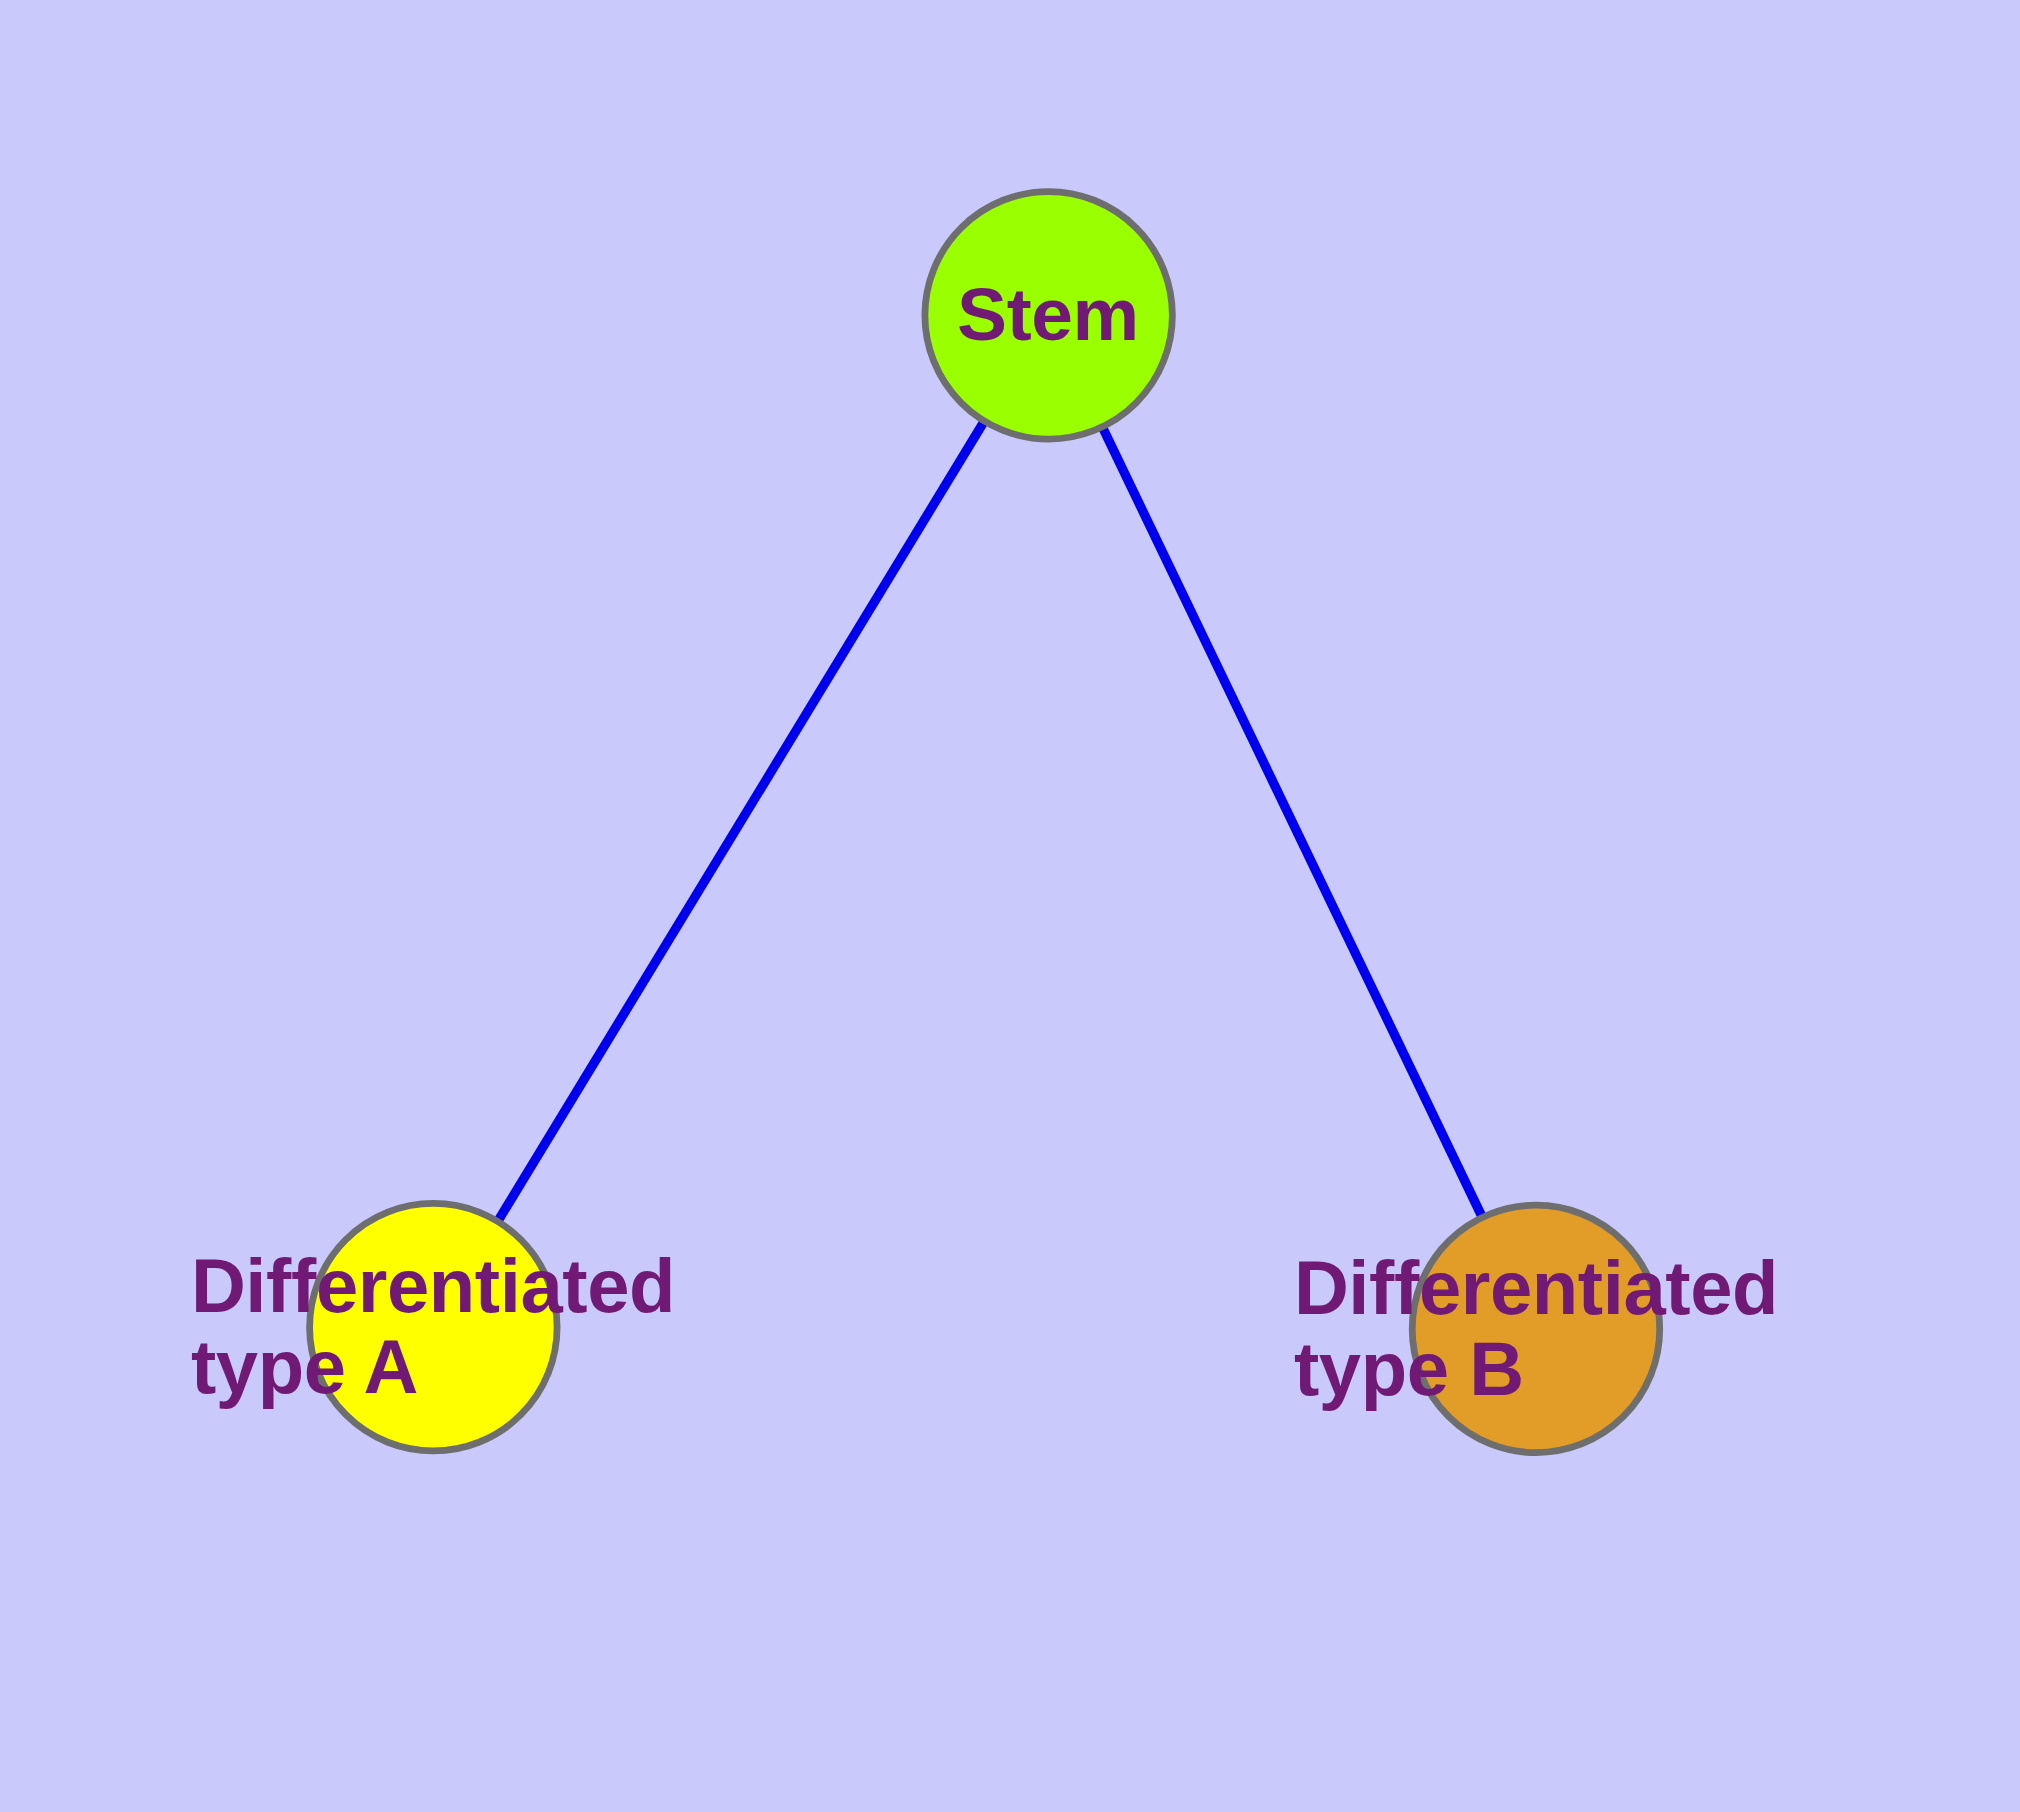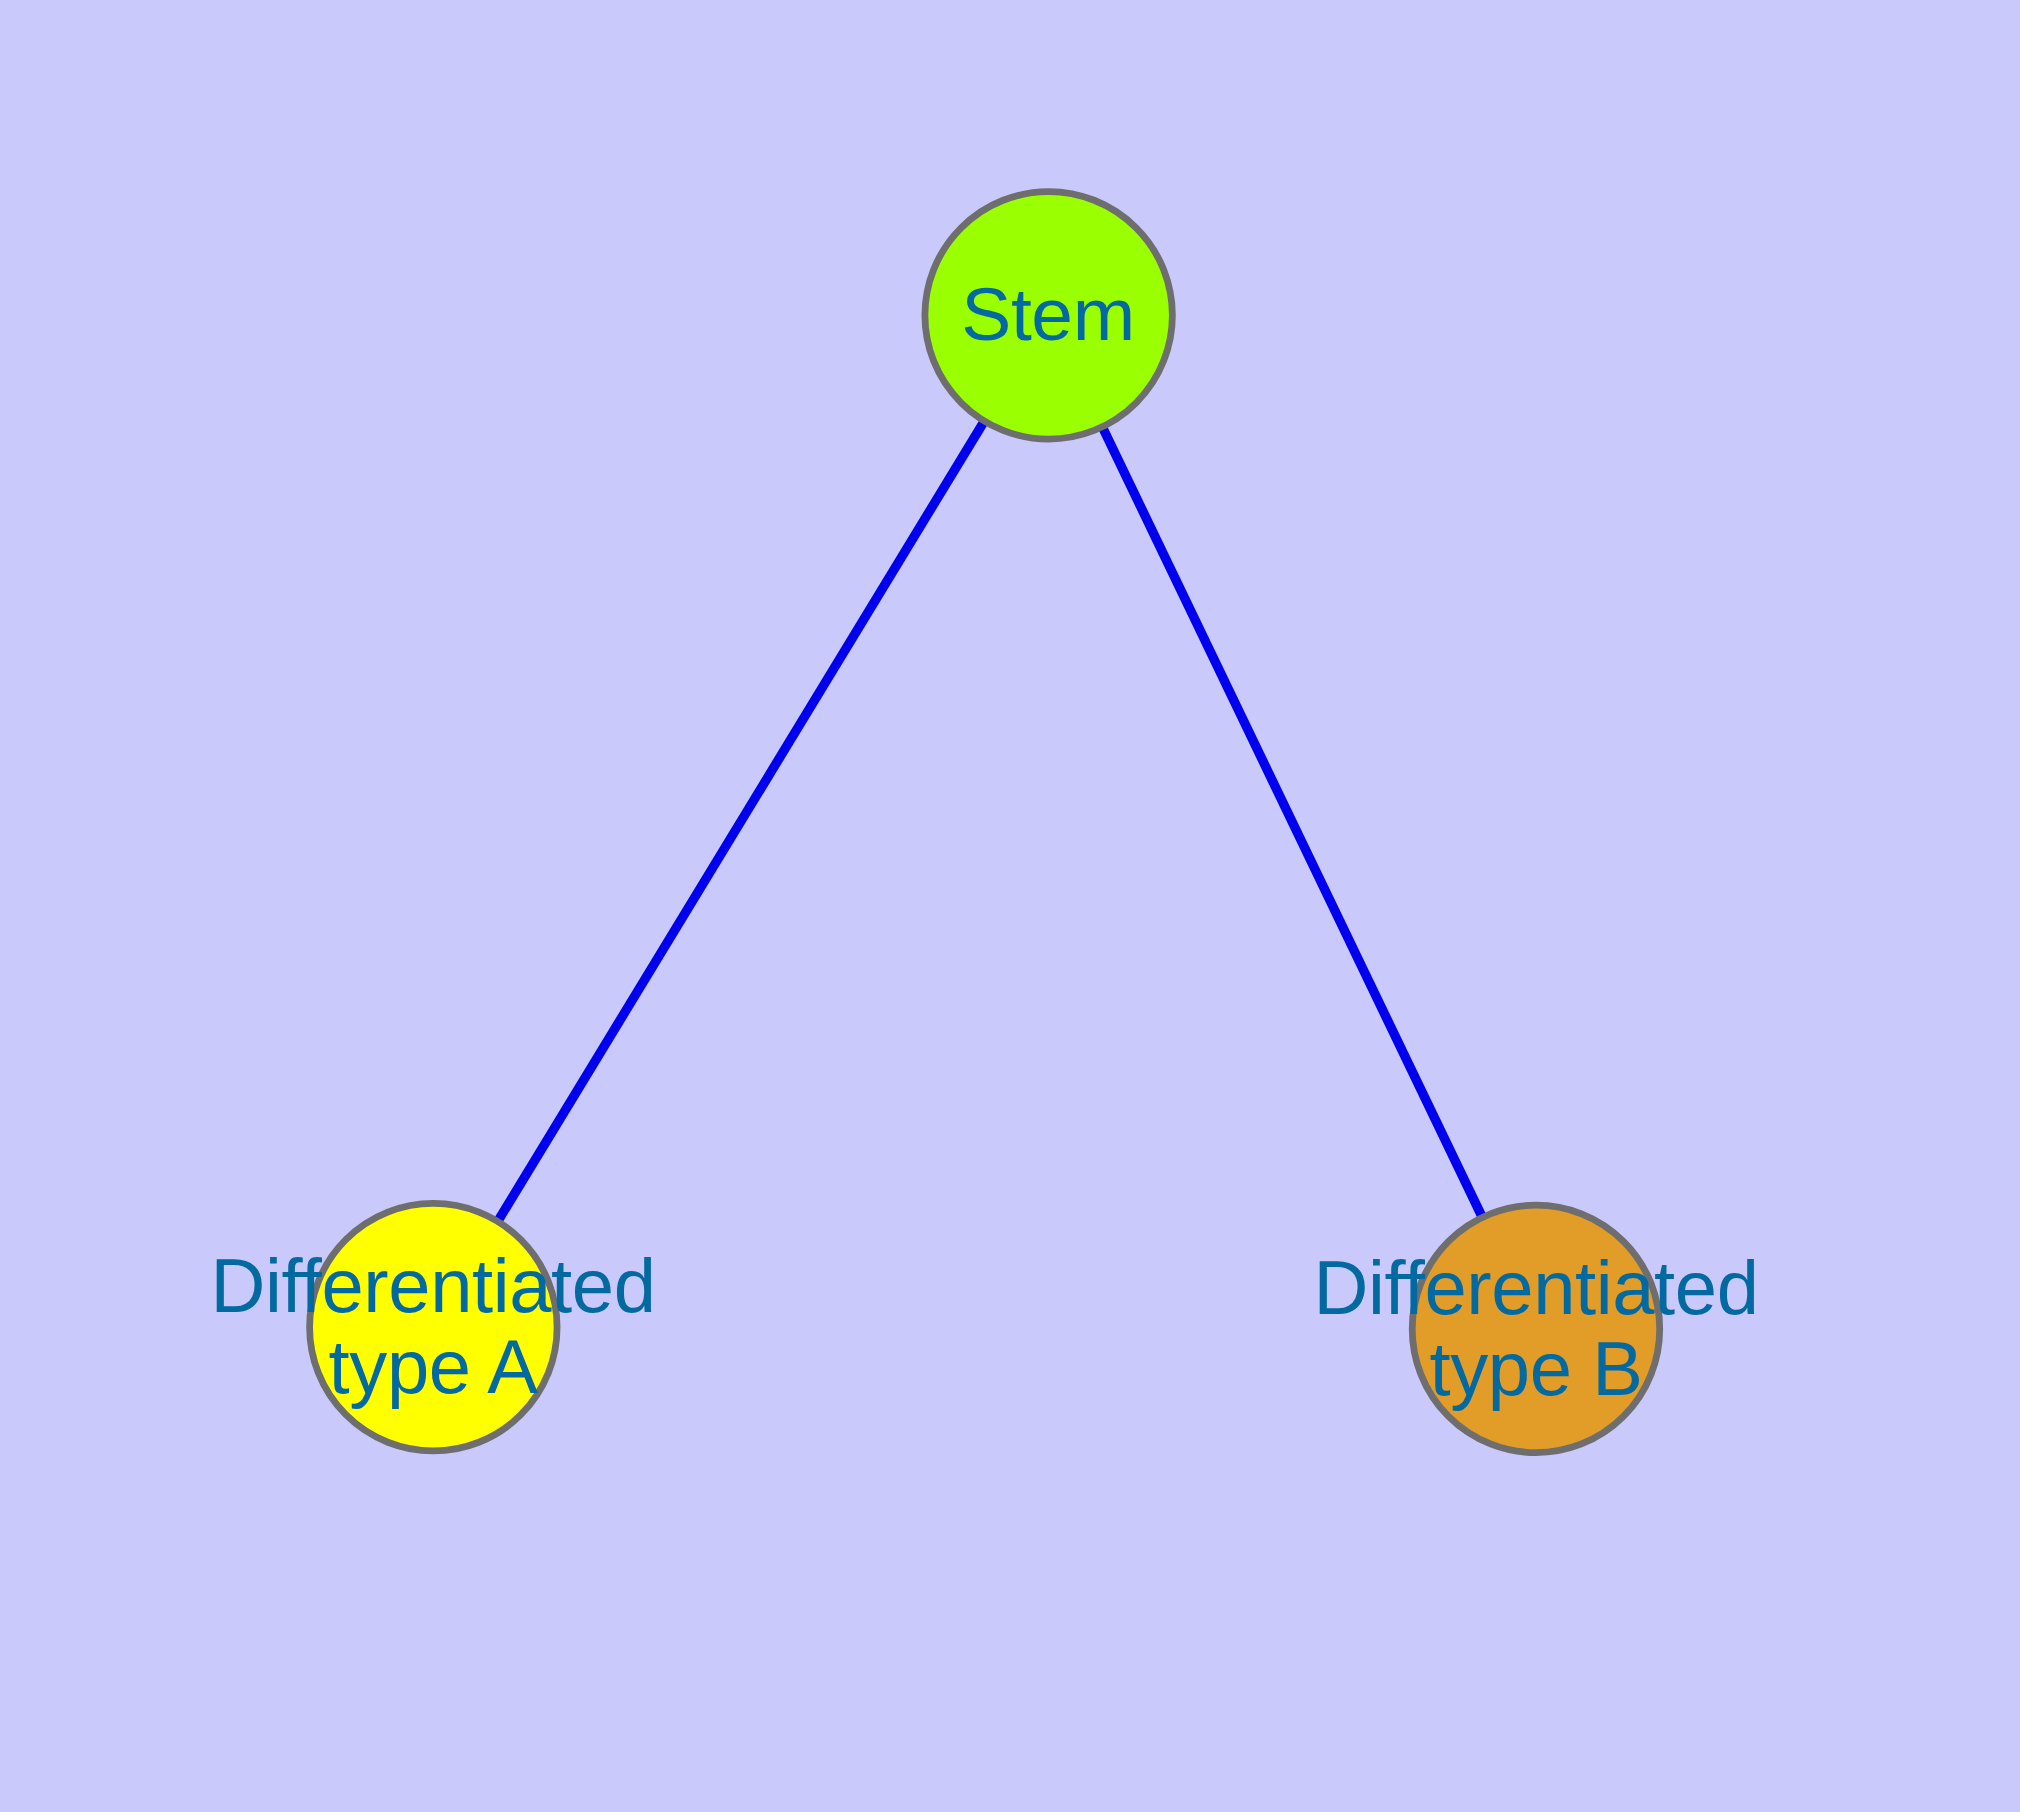--- a/index.html
+++ b/index.html
@@ -20,25 +20,25 @@
     background: #c9c9fb;
   }
   #graph-svg {
     position: absolute;
     inset: 0;
     width: 2021px;
     height: 1812px;
   }
   .node-label {
     position: absolute;
-    color: #0369a1;
-    font-weight: normal;
+    color: #701a75;
+    font-weight: bold;
     font-size: 76px;
     line-height: 1.06;
-    text-align: center;
+    text-align: left;
     white-space: pre;
     letter-spacing: -0.4px;
     transform: translate(-50%, -50%);
     pointer-events: none;
   }
   .node-label.root {
     font-size: 75px;
   }
 </style>
 </head>

